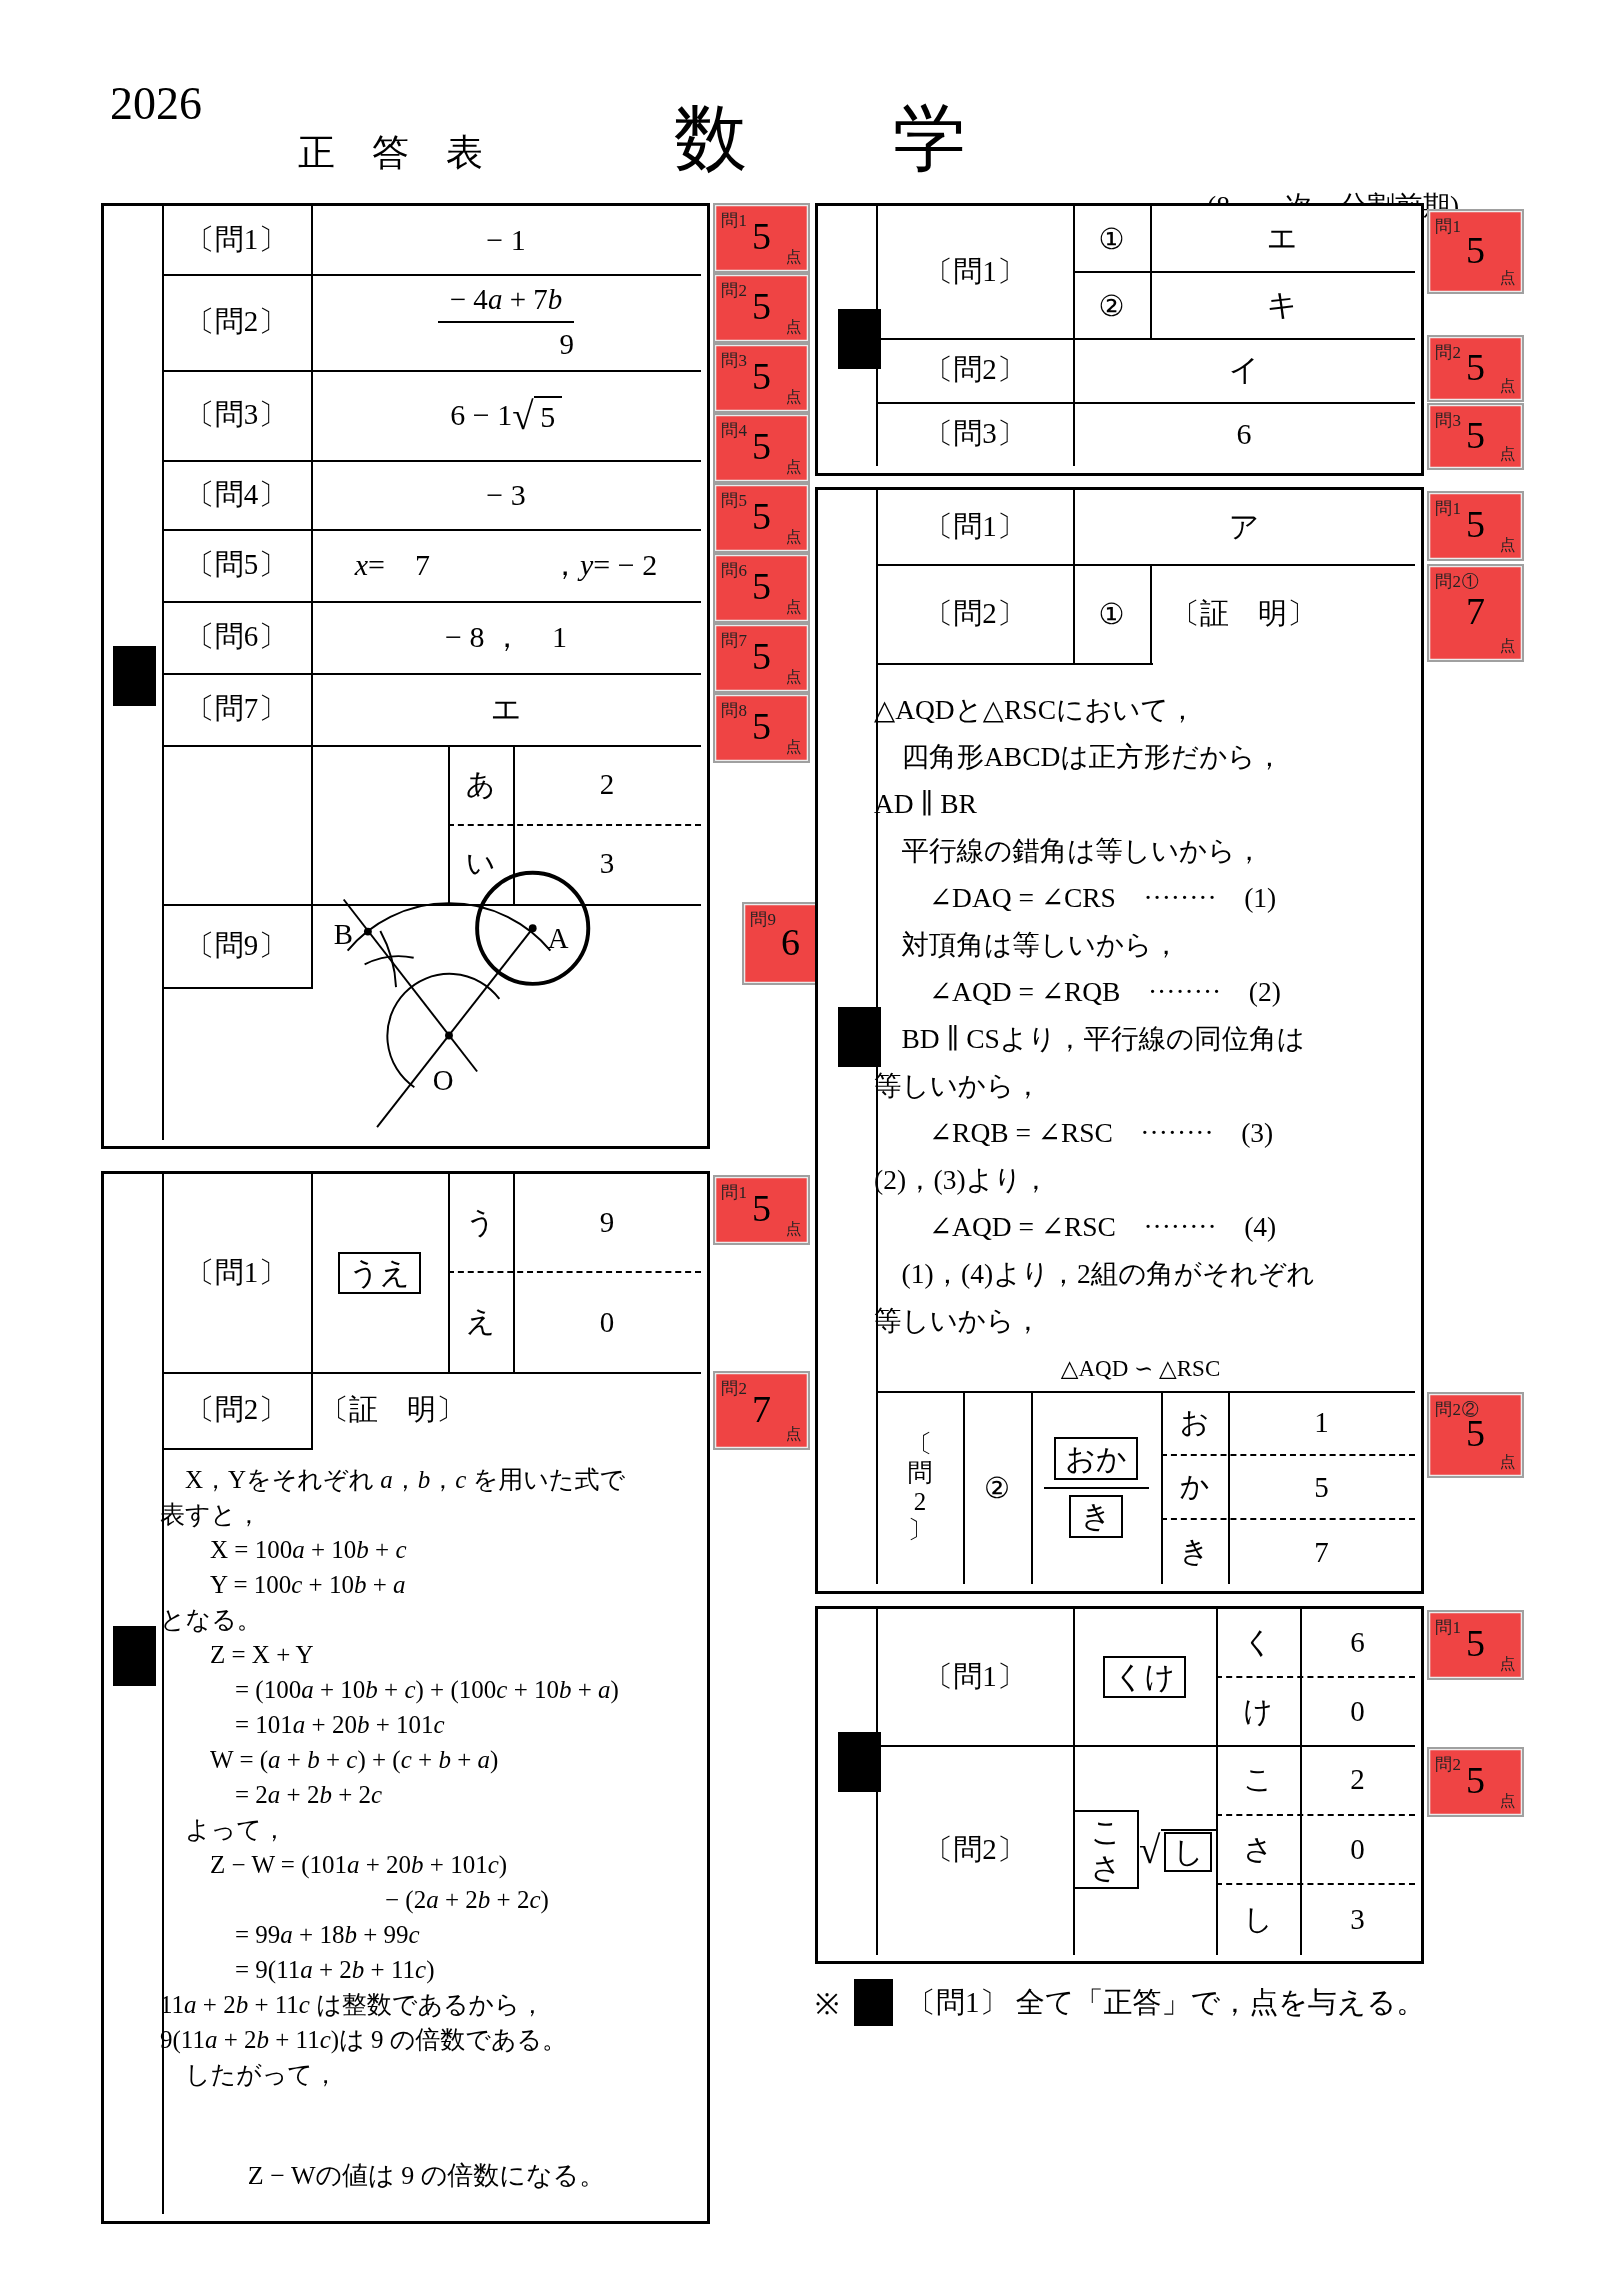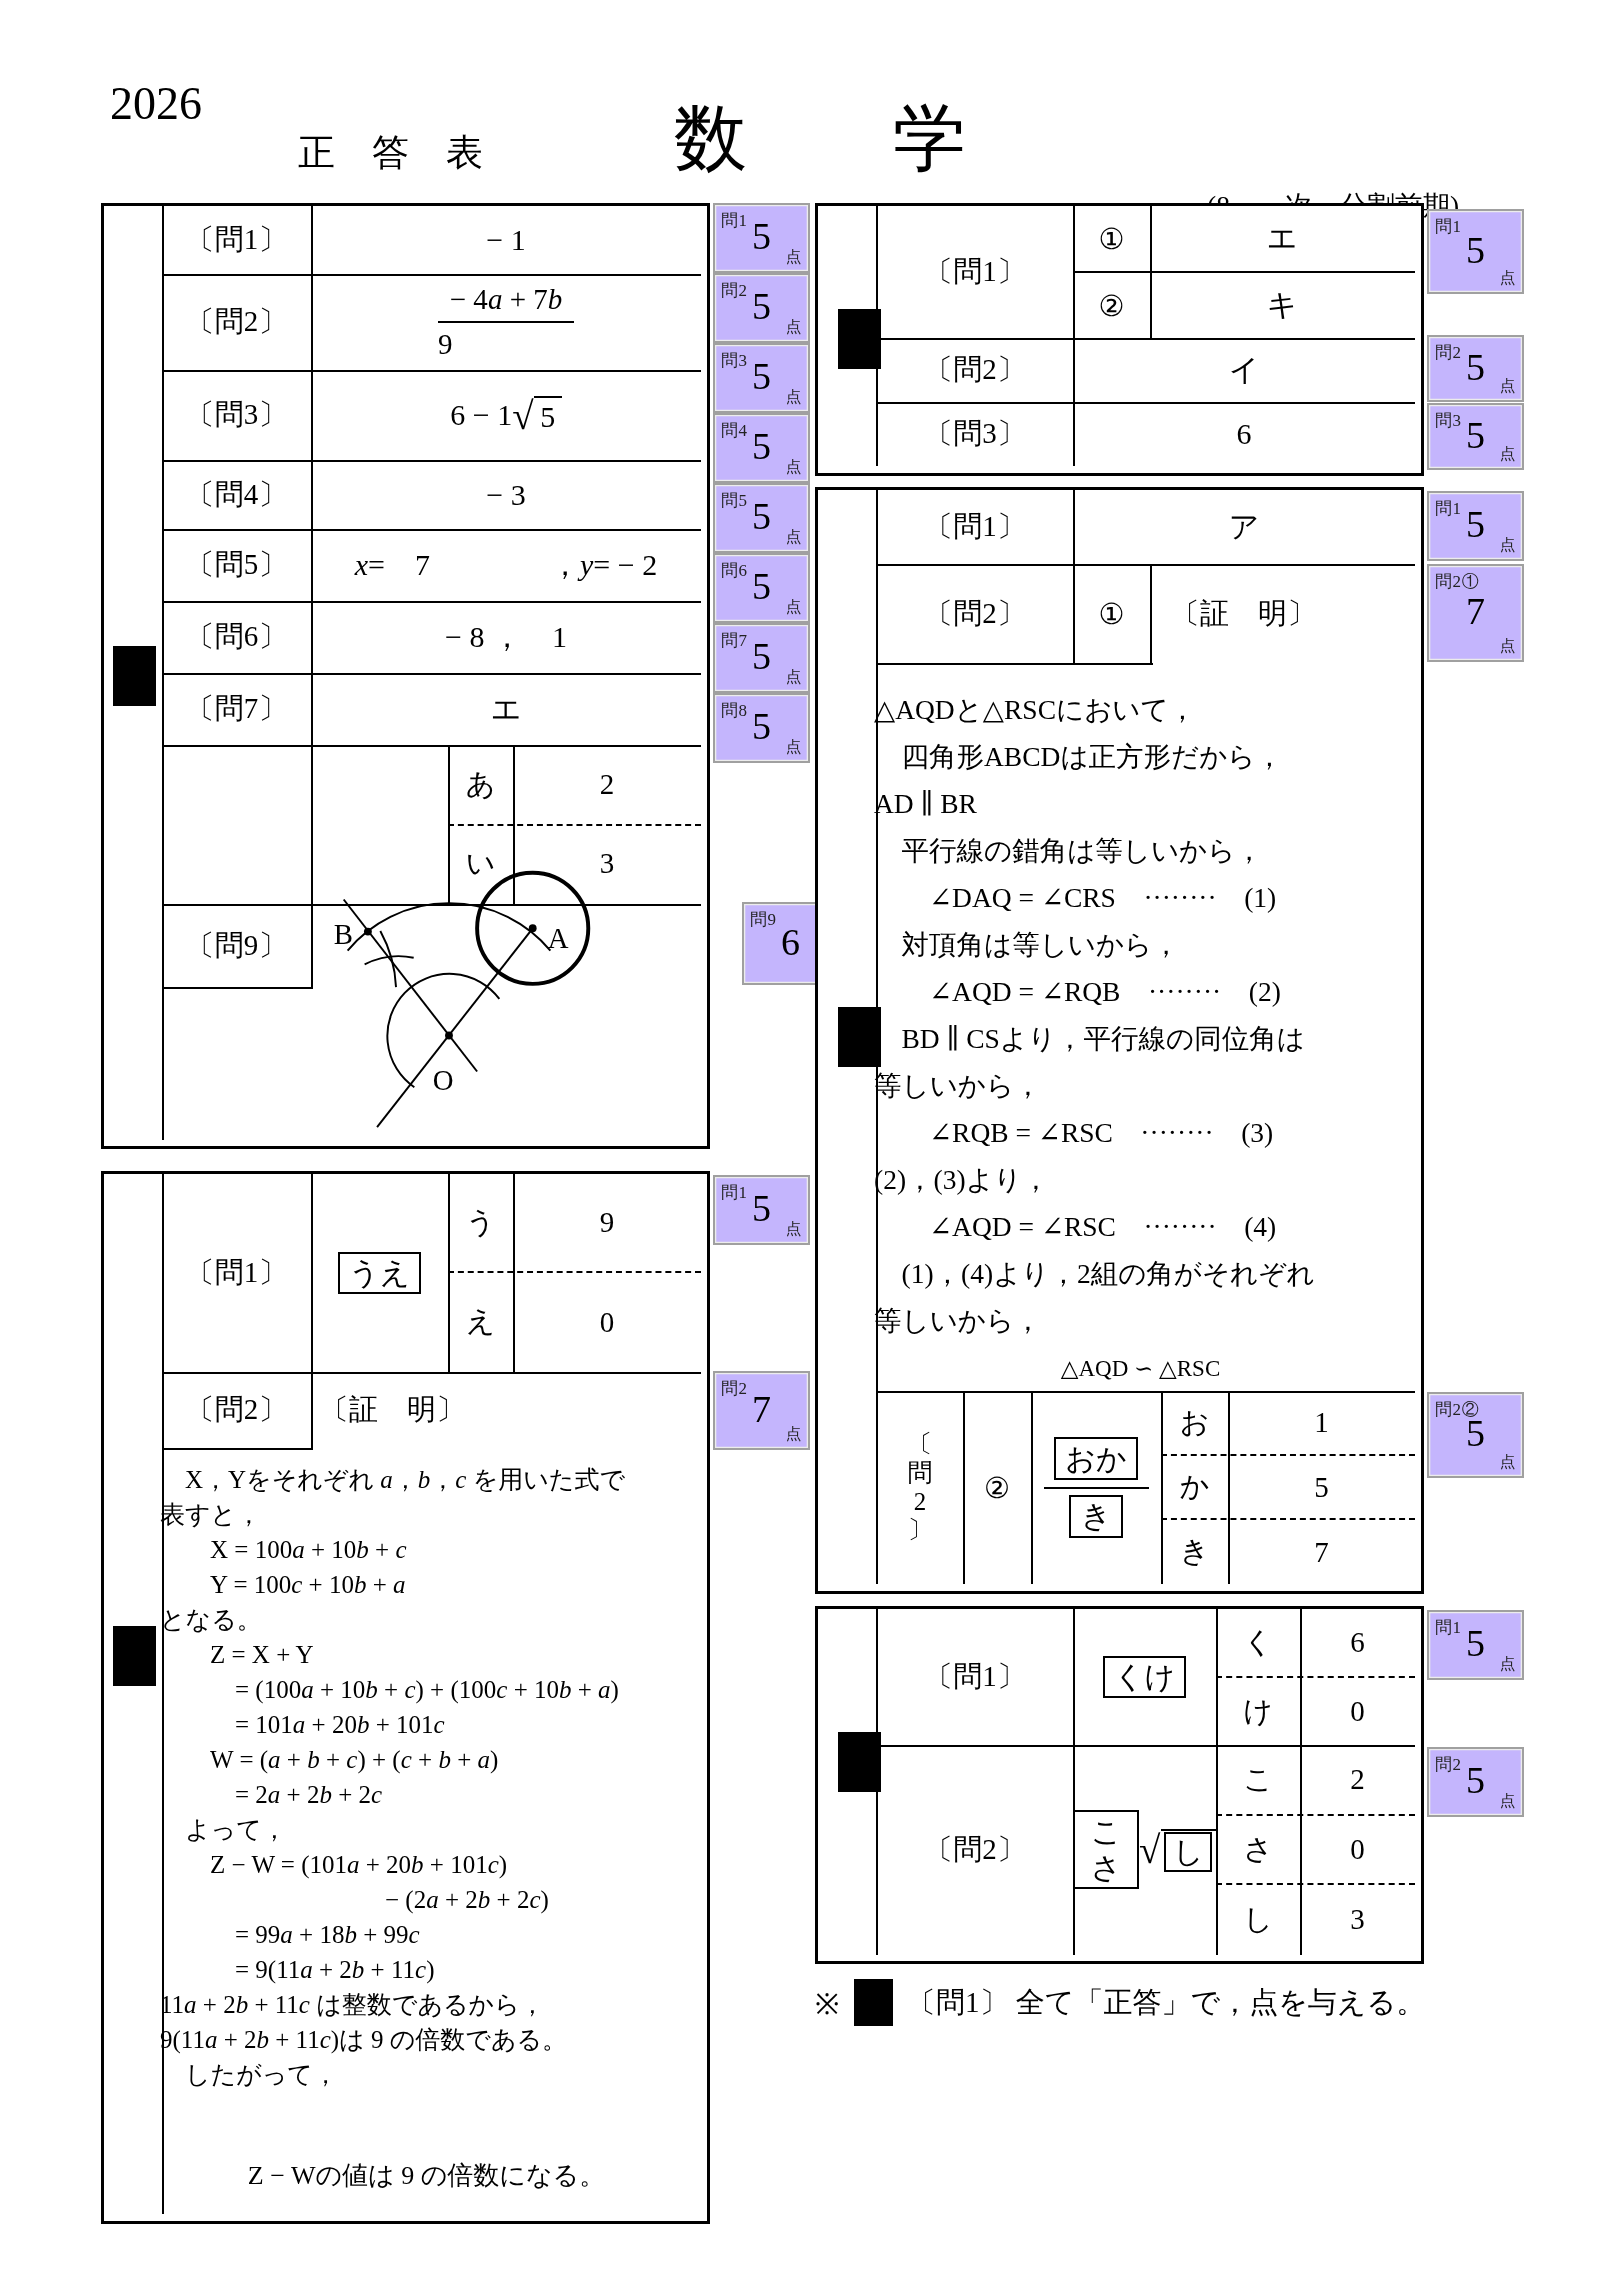--- a/index.html
+++ b/index.html
@@ -6,27 +6,27 @@
   body{width:1623px;height:2295px;position:relative;color:#000;
        font-family:"Liberation Serif","DejaVu Serif",serif}
   .abs{position:absolute}
   .t{position:absolute;border:3.3px solid #000;background:#fff}
   .c{position:absolute;display:flex;align-items:center;justify-content:center;font-size:29px;text-align:center}
   .ans{font-size:30px}
   .vl{position:absolute;width:2px;background:#000}
   .hl{position:absolute;height:2px;background:#000}
   .dl{position:absolute;height:0;border-top:2px dashed #000}
   .blk{position:absolute;background:#000}
-  .badge{position:absolute;width:97px;background:#c4b5fd;border:2px solid #a0a0a0;
+  .badge{position:absolute;width:97px;background:#ef4444;border:2px solid #a0a0a0;
          box-shadow:inset 0 0 0 1.3px #ececec;box-sizing:border-box}
   .badge .bq{position:absolute;top:3.9px;left:5.9px;font-size:17px;color:#222;letter-spacing:0.7px}
   .badge .bv{position:absolute;top:50%;left:50%;transform:translate(-50%,-54%);font-size:38px}
   .badge .bp{position:absolute;bottom:2.6px;right:6.5px;font-size:15.7px;color:#222}
   .box{border:2px solid #000;padding:1.3px 9.2px;font-size:30px;line-height:1.2}
-  .frac{display:inline-flex;flex-direction:column;align-items:flex-start}
+  .frac{display:inline-flex;flex-direction:column;align-items:flex-end}
   .frac .fn{padding:0 11.8px 5.2px;border-bottom:2px solid #000;font-size:29px}
   .frac .fd{padding-top:5.2px;font-size:29px}
   .frac2{display:inline-flex;flex-direction:column;align-items:center}
   .frac2 .bar{width:105px;height:2px;background:#000;margin:6.5px 0}
   .rsign{font-size:39px;line-height:1}
   .rbar{border-top:2px solid #000;padding:2.6px 6.5px 0;display:inline-block}
   .proof{position:absolute;white-space:pre-wrap}
   .proof i, .ans i, .fn i{font-style:italic}
   .vstack{display:flex;flex-direction:column;align-items:center;font-size:25px;line-height:1.15}
   .hdr{position:absolute;white-space:nowrap}

